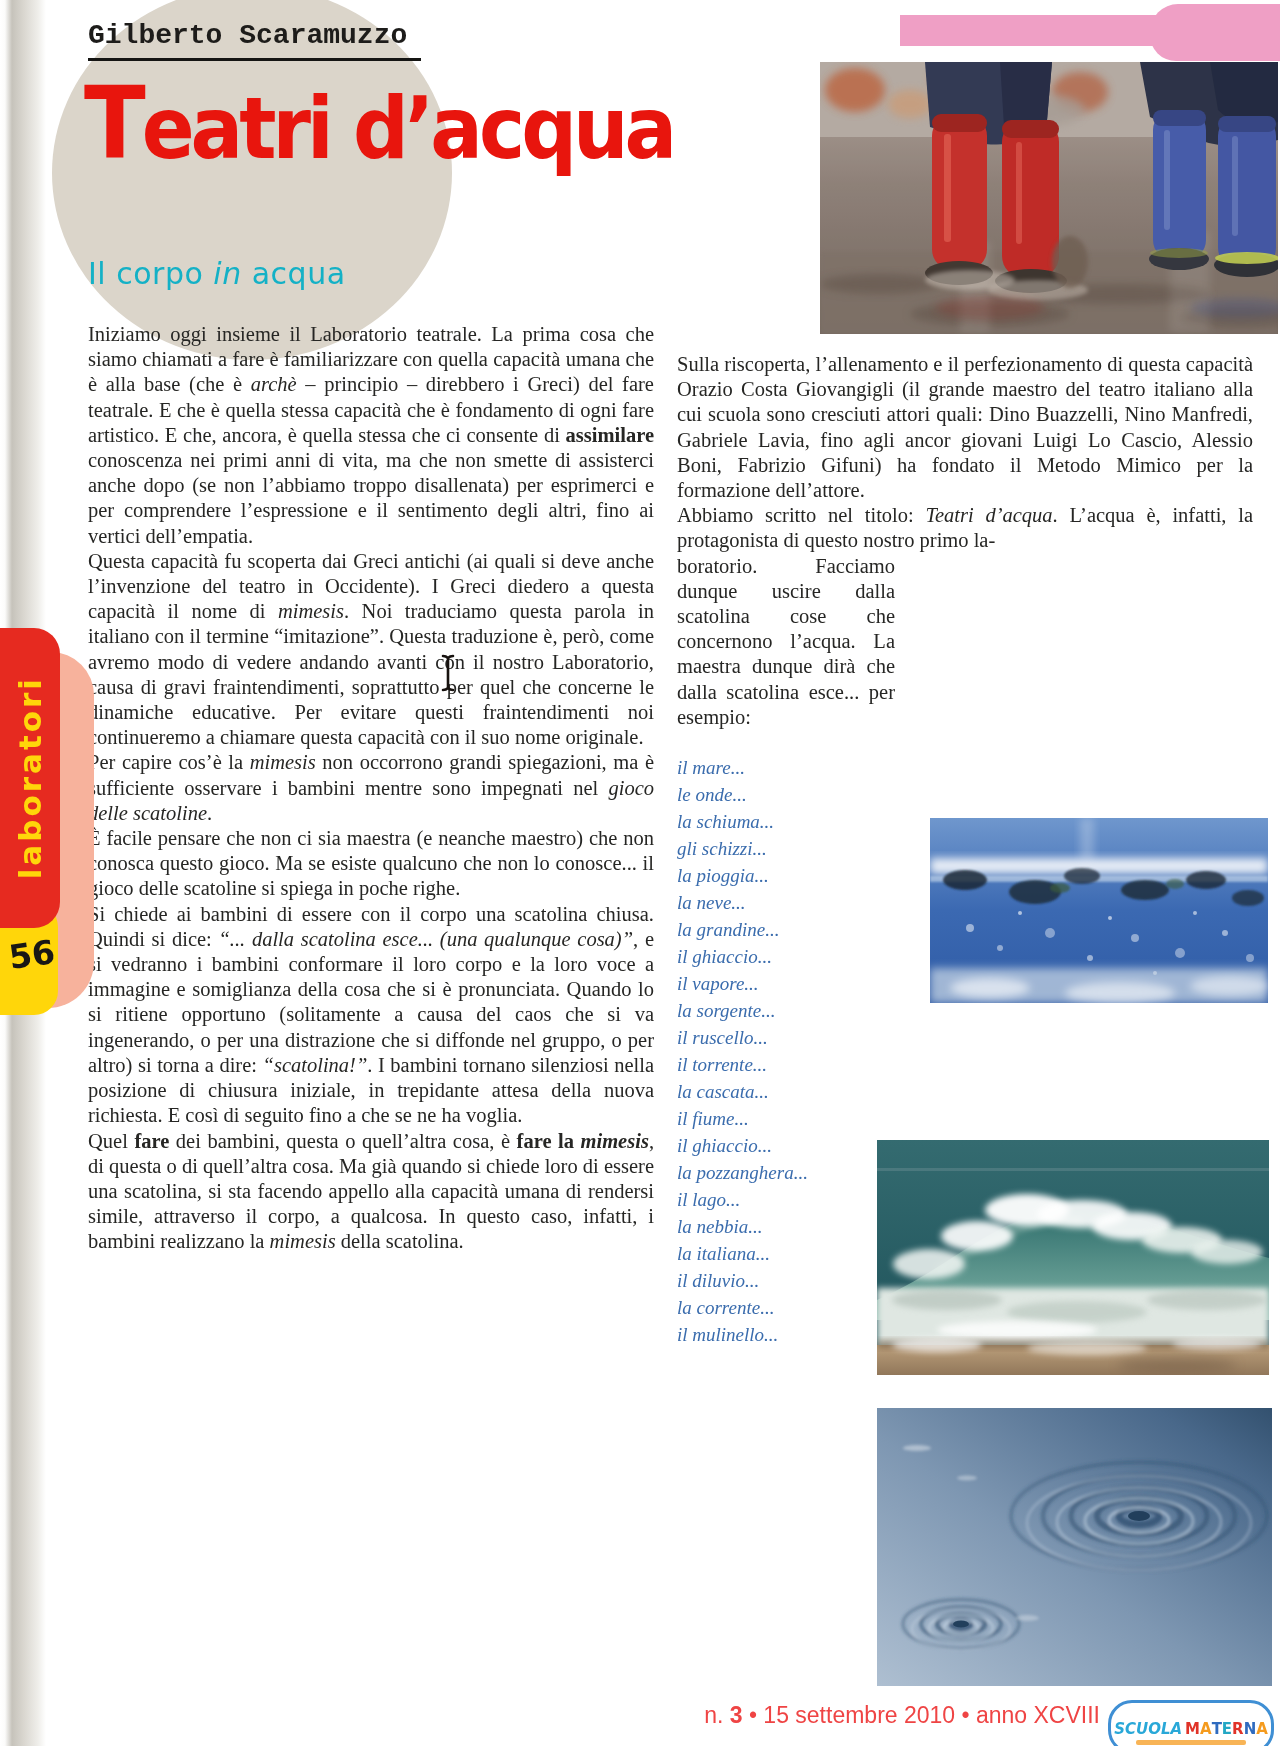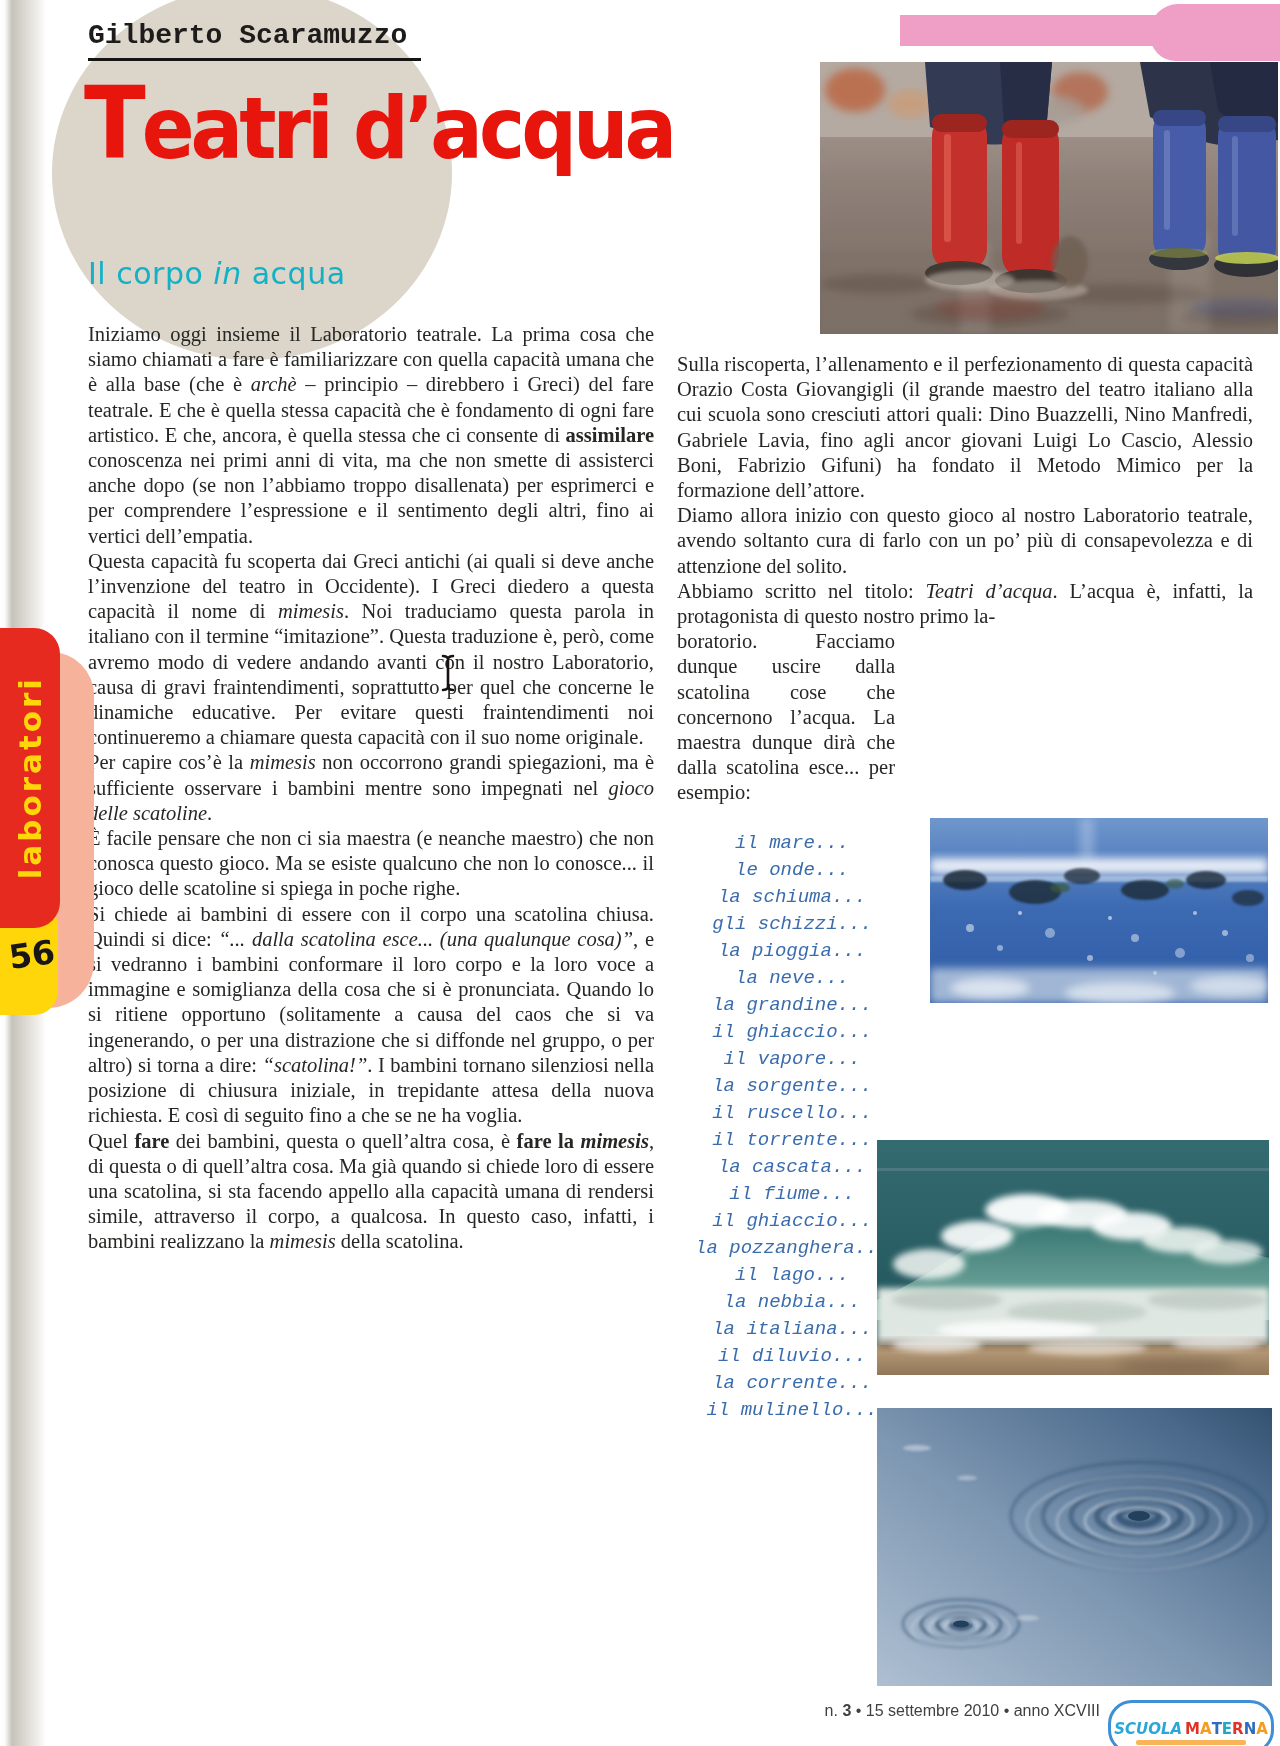--- a/index.html
+++ b/index.html
@@ -24,22 +24,22 @@
   .page-title::first-letter{font-size:1.16em;}
   .section-heading{position:absolute;left:88px;top:256px;font-family:"DejaVu Sans",sans-serif;
                    font-weight:normal;font-size:30px;color:#14b1c6;letter-spacing:0.5px;}
   
   .col{position:absolute;font-size:20.5px;line-height:25.2px;text-align:justify;}
   .col p{margin:0;}
   .col1{left:88px;top:322px;width:566px;}
   .col2{left:677px;top:352px;width:576px;}
   .gap-top{margin-top:25px;}
   .narrow{width:218px;}
-  .water-list{margin-top:24px;width:230px;font-family:Liberation Mono, monospace;
-              font-style:italic;font-size:19px;color:#3a6cad;text-align:center;}
+  .water-list{margin-top:24px;width:230px;font-family:Liberation Serif, serif;
+              font-style:italic;font-size:19px;color:#3a6cad;text-align:left;}
   .water-list p{margin:0;line-height:27px;}
   
   .photo{position:absolute;overflow:hidden;}
   .photo svg{display:block;}
   .photo-boots{left:820px;top:62px;width:458px;height:272px;}
   .photo-surface{left:930px;top:818px;width:338px;height:185px;}
   .photo-wave{left:877px;top:1140px;width:392px;height:235px;}
   .photo-ripples{left:877px;top:1408px;width:395px;height:278px;}
   
   .pink-blob{position:absolute;left:18px;top:652px;width:76px;height:356px;background:#f7b29c;
@@ -50,21 +50,21 @@
                 font-family:"DejaVu Sans",sans-serif;font-weight:bold;font-size:31px;
                 letter-spacing:3px;color:#ffd60a;}
   .yellow-tab{position:absolute;left:0;top:903px;width:58px;height:112px;background:#ffd60a;
               border-radius:0 24px 24px 0;z-index:2;}
   .page-num{position:absolute;left:9px;top:32px;font-family:"DejaVu Sans",sans-serif;
             font-weight:bold;font-size:33px;color:#181715;transform:rotate(-8deg);}
   
   .text-cursor{position:absolute;left:440px;top:653px;z-index:5;}
   
   .footer-line{position:absolute;left:600px;top:1702px;width:500px;text-align:right;
-               font-family:"Liberation Sans",sans-serif;font-size:16px;color:#404040;}
+               font-family:"Liberation Sans",sans-serif;font-size:23px;color:#ef4444;}
   .logo{position:absolute;left:1108px;top:1700px;width:166px;height:54px;background:#ffffff;
         border:3px solid #3f8fd4;border-radius:24px;box-sizing:border-box;text-align:center;}
   .logo-line1{margin-top:17px;font-family:"DejaVu Sans",sans-serif;font-weight:800;font-size:15px;
               letter-spacing:0px;white-space:nowrap;}
   .logo-scuola{color:#29a8d8;font-style:italic;margin-right:3px;}
   .logo-materna span{display:inline-block;}
   .logo-tagline{width:110px;height:5px;background:#f59b1e;opacity:.75;border-radius:2px;margin:2px auto 0 auto;}
 </style>
 </head>
 <body>
@@ -146,21 +146,20 @@
     <p>Iniziamo oggi insieme il Laboratorio teatrale. La prima cosa che siamo chiamati a fare è familiarizzare con quella capacità umana che è alla base (che è <i>archè</i> – principio – direbbero i Greci) del fare teatrale. E che è quella stessa capacità che è fondamento di ogni fare artistico. E che, ancora, è quella stessa che ci consente di <b>assimilare</b> conoscenza nei primi anni di vita, ma che non smette di assisterci anche dopo (se non l’abbiamo troppo disallenata) per esprimerci e per comprendere l’espressione e il sentimento degli altri, fino ai vertici dell’empatia.</p>
     <p>Questa capacità fu scoperta dai Greci antichi (ai quali si deve anche l’invenzione del teatro in Occidente). I Greci diedero a questa capacità il nome di <i>mimesis</i>. Noi traduciamo questa parola in italiano con il termine “imitazione”. Questa traduzione è, però, come avremo modo di vedere andando avanti con il nostro Laboratorio, causa di gravi fraintendimenti, soprattutto per quel che concerne le dinamiche educative. Per evitare questi fraintendimenti noi continueremo a chiamare questa capacità con il suo nome originale.</p>
     <p class="gap-top">Per capire cos’è la <i>mimesis</i> non occorrono grandi spiegazioni, ma è sufficiente osservare i bambini mentre sono impegnati nel <i>gioco delle scatoline</i>.</p>
     <p>È facile pensare che non ci sia maestra (e neanche maestro) che non conosca questo gioco. Ma se esiste qualcuno che non lo conosce... il gioco delle scatoline si spiega in poche righe.</p>
     <p>Si chiede ai bambini di essere con il corpo una scatolina chiusa. Quindi si dice: <i>“... dalla scatolina esce... (una qualunque cosa)”</i>, e si vedranno i bambini conformare il loro corpo e la loro voce a immagine e somiglianza della cosa che si è pronunciata. Quando lo si ritiene opportuno (solitamente a causa del caos che si va ingenerando, o per una distrazione che si diffonde nel gruppo, o per altro) si torna a dire: <i>“scatolina!”</i>. I bambini tornano silenziosi nella posizione di chiusura iniziale, in trepidante attesa della nuova richiesta. E così di seguito fino a che se ne ha voglia.</p>
     <p>Quel <b>fare</b> dei bambini, questa o quell’altra cosa, è <b>fare la <i>mimesis</i></b>, di questa o di quell’altra cosa. Ma già quando si chiede loro di essere una scatolina, si sta facendo appello alla capacità umana di rendersi simile, attraverso il corpo, a qualcosa. In questo caso, infatti, i bambini realizzano la <i>mimesis</i> della scatolina.</p>
   </div>
 
   <div class="col col2">
     <p>Sulla riscoperta, l’allenamento e il perfezionamento di questa capacità Orazio Costa Giovangigli (il grande maestro del teatro italiano alla cui scuola sono cresciuti attori quali: Dino Buazzelli, Nino Manfredi, Gabriele Lavia, fino agli ancor giovani Luigi Lo Cascio, Alessio Boni, Fabrizio Gifuni) ha fondato il Metodo Mimico per la formazione dell’attore.</p>
-    <p>Diamo allora inizio con questo gioco al nostro Laboratorio teatrale, avendo soltanto cura di farlo con un po’ più di consapevolezza e di attenzione del solito.</p>
     <p>Abbiamo scritto nel titolo: <i>Teatri d’acqua</i>. L’acqua è, infatti, la protagonista di questo nostro primo la-</p>
     <p class="narrow">boratorio. Facciamo dunque uscire dalla scatolina cose che concernono l’acqua. La maestra dunque dirà che dalla scatolina esce... per esempio:</p>
     <div class="water-list">
         <p>il mare...</p>
         <p>le onde...</p>
         <p>la schiuma...</p>
         <p>gli schizzi...</p>
         <p>la pioggia...</p>
         <p>la neve...</p>
         <p>la grandine...</p>

